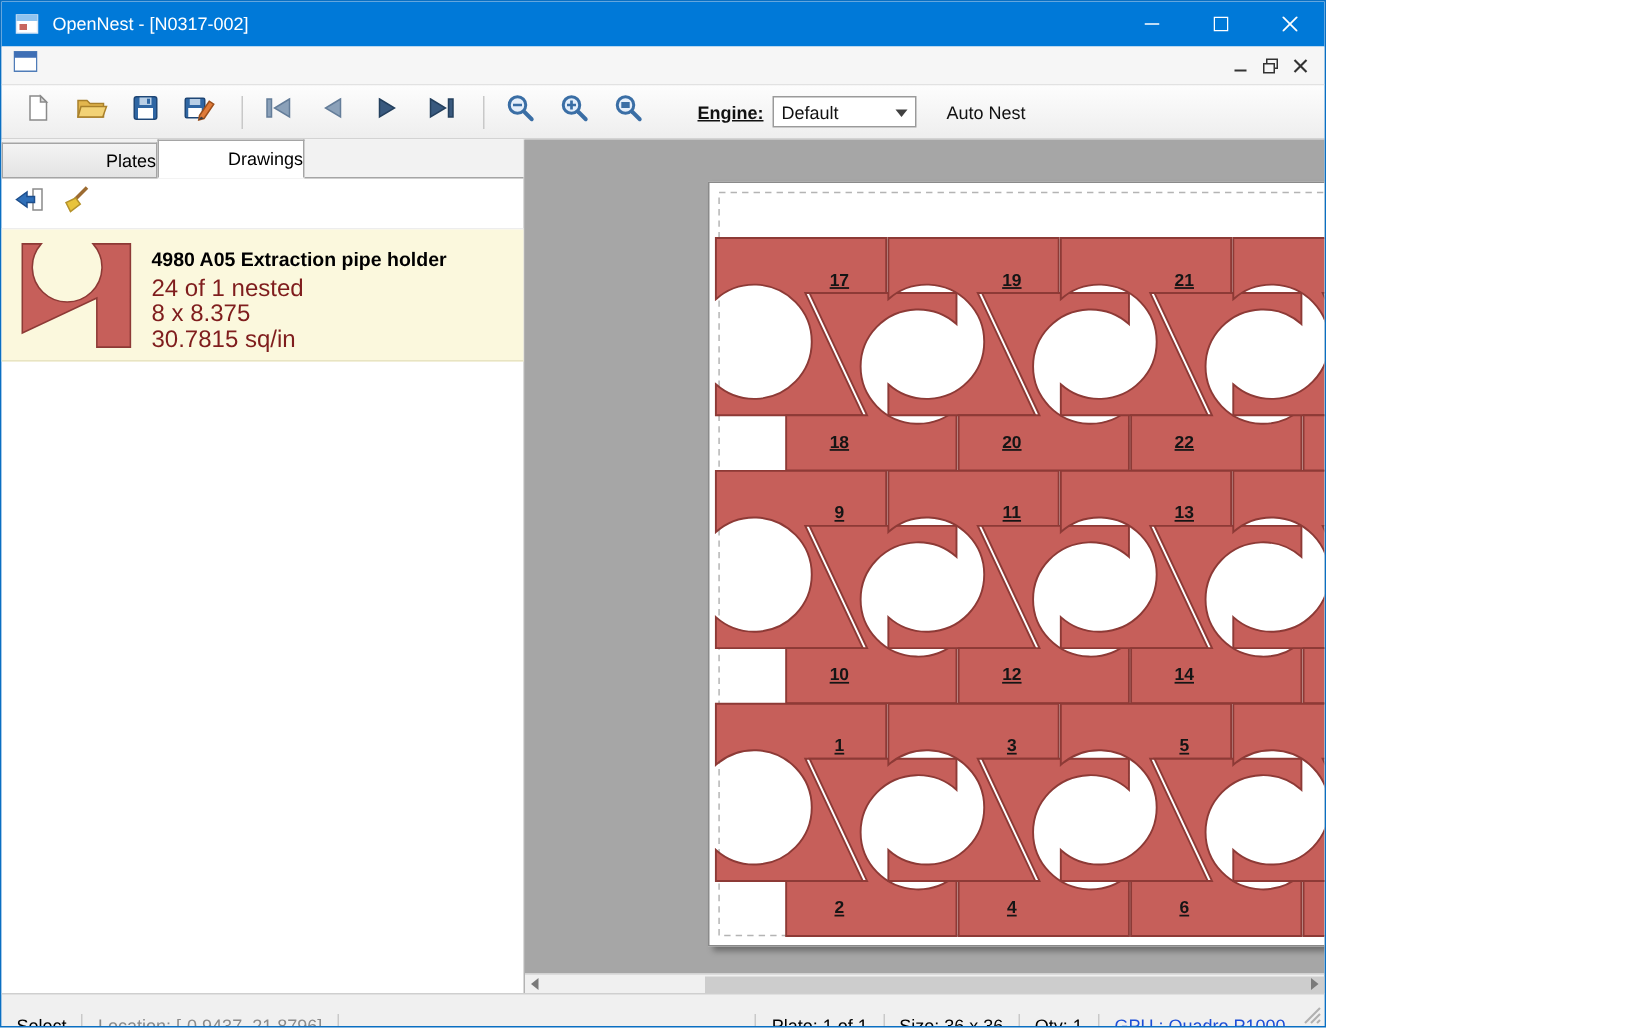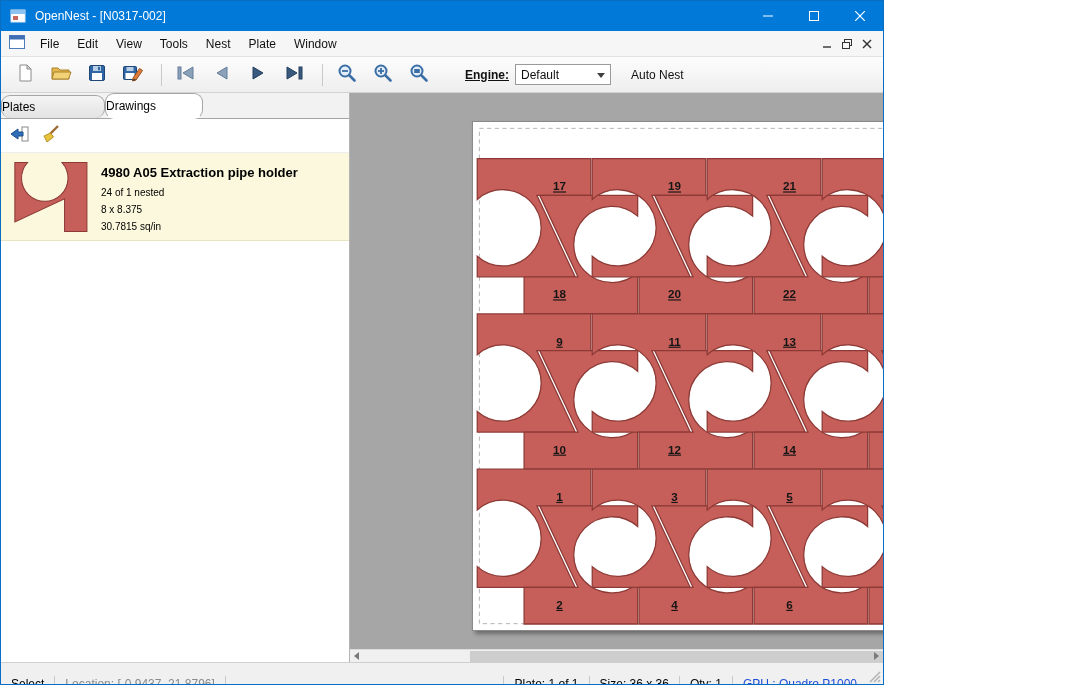--- a/index.html
+++ b/index.html
@@ -27,30 +27,30 @@
   .engine-label { font-size:12px; font-weight:bold; color:#111; margin-left:26px; margin-right:6px;text-decoration:underline; }
   .combo { width:96px; height:21px; background:#fff; border:1px solid #9a9a9a; display:flex; align-items:center; position:relative; }
   .combo .val { font-size:12px; margin-left:5px; color:#111; }
   .combo .arrow { position:absolute; right:5px; top:8px; width:0; height:0; border-left:4px solid transparent; border-right:4px solid transparent; border-top:5px solid #404040; }
   .autonest { font-size:12px; color:#111; margin-left:20px; }
 
   
   .content { position:absolute; left:0; top:92px; right:0; height:569px; display:flex; }
   .sidebar { width:349px; background:#fff; border-right:1px solid #b3b3b3; position:relative; }
   .tabstrip { height:26px; border-bottom:1px solid #a5a5a5; background:#f2f2f2; display:flex; align-items:flex-end; }
-  .tab { font-size:12px; text-align:left;border-radius:9px; }
+  .tab { font-size:12px; text-align:right; }
   .tab.inactive { width:104px; height:23px; line-height:23px; background:linear-gradient(#f4f4f4,#e3e3e3); border:1px solid #a5a5a5; border-bottom:none; }
   .tab.active { width:98px; height:26px; line-height:25px; background:#fff; border:1px solid #a5a5a5; border-bottom:1px solid #fff; margin-bottom:-1px; position:relative; }
   .paneltoolbar { height:34px; display:flex; align-items:center; padding-left:4px; border-bottom:1px solid #ededed; }
   .pbtn { width:28px; height:26px; display:flex; align-items:center; justify-content:center; margin-right:4px; }
   .drawing-item { height:88px; background:#fbf8dd; border-bottom:1px solid #e8e4c2; display:flex; padding:6px 8px; }
   .thumb { width:84px; height:76px; display:flex; align-items:center; justify-content:center; }
   .meta { margin-left:8px; padding-top:6px; }
   .meta .dtitle { font-size:13px; font-weight:bold; color:#000; margin-bottom:4px; }
-  .meta .dline { font-size:10px; color:#000000; line-height:17px; }
+  .meta .dline { font-size:16px; color:#7f1d1d; line-height:17px; }
 
   .canvas { flex:1; background:#a6a6a6; position:relative; overflow:hidden; }
   .plate { position:absolute; left:122px; top:28px; width:513px; height:510px; background:#fff; border:1px solid #8a8a8a; box-shadow:3px 3px 4px rgba(0,0,0,0.35); }
   .plate svg { display:block; width:100%; height:100%; }
   .plate text { font-family:"Liberation Sans",sans-serif; }
 
   .hscroll { position:absolute; left:0; right:0; bottom:0; height:13px; background:#f0f0f0; border-top:1px solid #dcdcdc; }
   .hs-arrow { position:absolute; top:0; width:13px; height:12px; display:flex; align-items:center; justify-content:center; }
   .hs-arrow.left { left:0; } .hs-arrow.right { right:0; }
   .tri-l { width:0;height:0;border-top:4px solid transparent;border-bottom:4px solid transparent;border-right:5px solid #7a7a7a; }
@@ -101,29 +101,20 @@
     </div>
   </div>
 
   <div class="menubar">
     <span class="mdi-icon">
       <svg width="16" height="14" viewBox="0 0 16 14">
         <rect x="0.5" y="0.5" width="15" height="13" fill="#fff" stroke="#4f7cb8"></rect>
         <rect x="0.5" y="0.5" width="15" height="4" fill="#3f6fb5"></rect>
       </svg>
     </span>
-    <div style="display:flex">
-        <div class="menu-item">File</div>
-        <div class="menu-item">Edit</div>
-        <div class="menu-item">View</div>
-        <div class="menu-item">Tools</div>
-        <div class="menu-item">Nest</div>
-        <div class="menu-item">Plate</div>
-        <div class="menu-item">Window</div>
-      </div>
     <div class="mdi-ctrls">
       <div class="mdi-btn">
         <svg width="12" height="12" viewBox="0 0 12 12">
             <line x1="2" y1="9" x2="10" y2="9" stroke="#333" stroke-width="1.4"></line>
           </svg>
       </div>
       <div class="mdi-btn">
         <svg width="12" height="12" viewBox="0 0 12 12">
             <rect x="3.5" y="1.5" width="7" height="6" fill="none" stroke="#333"></rect>
             <rect x="1.5" y="4.5" width="7" height="6" fill="#f6f6f6" stroke="#333"></rect>

